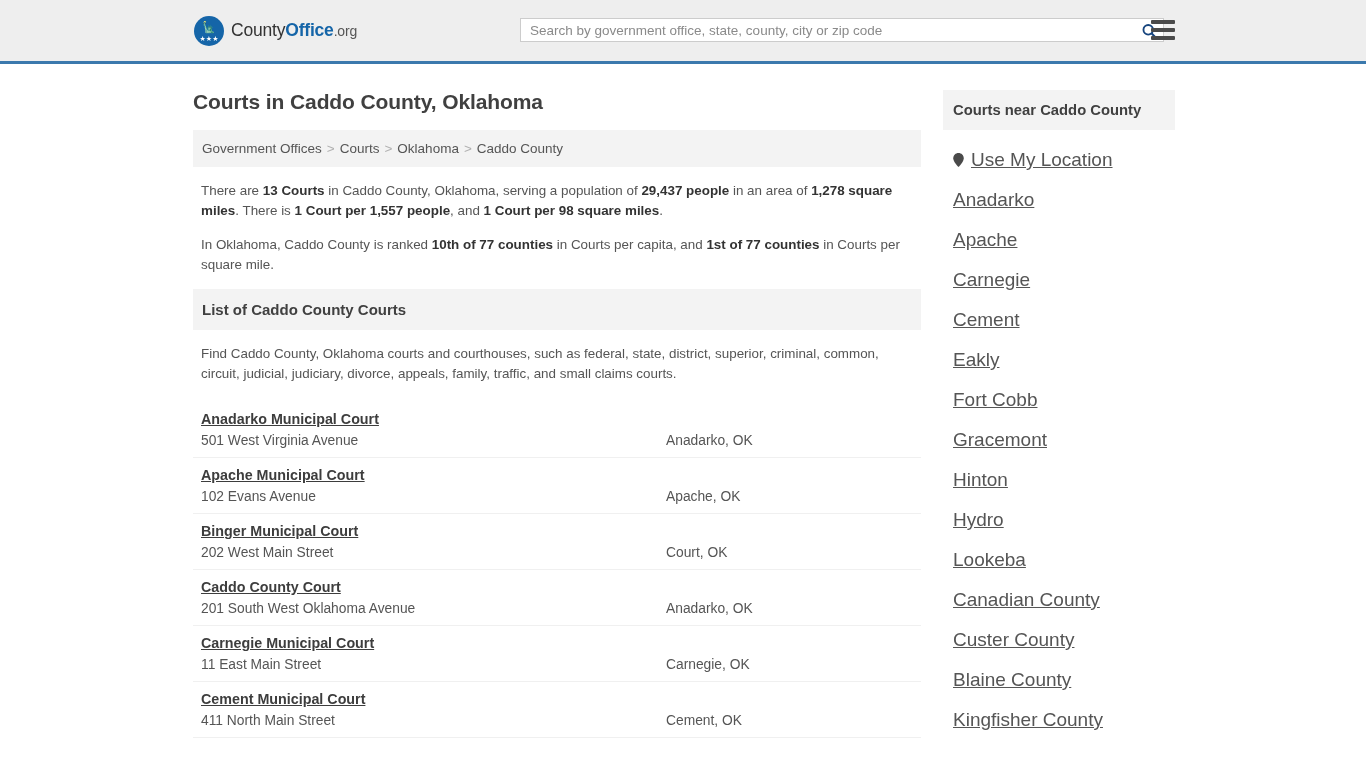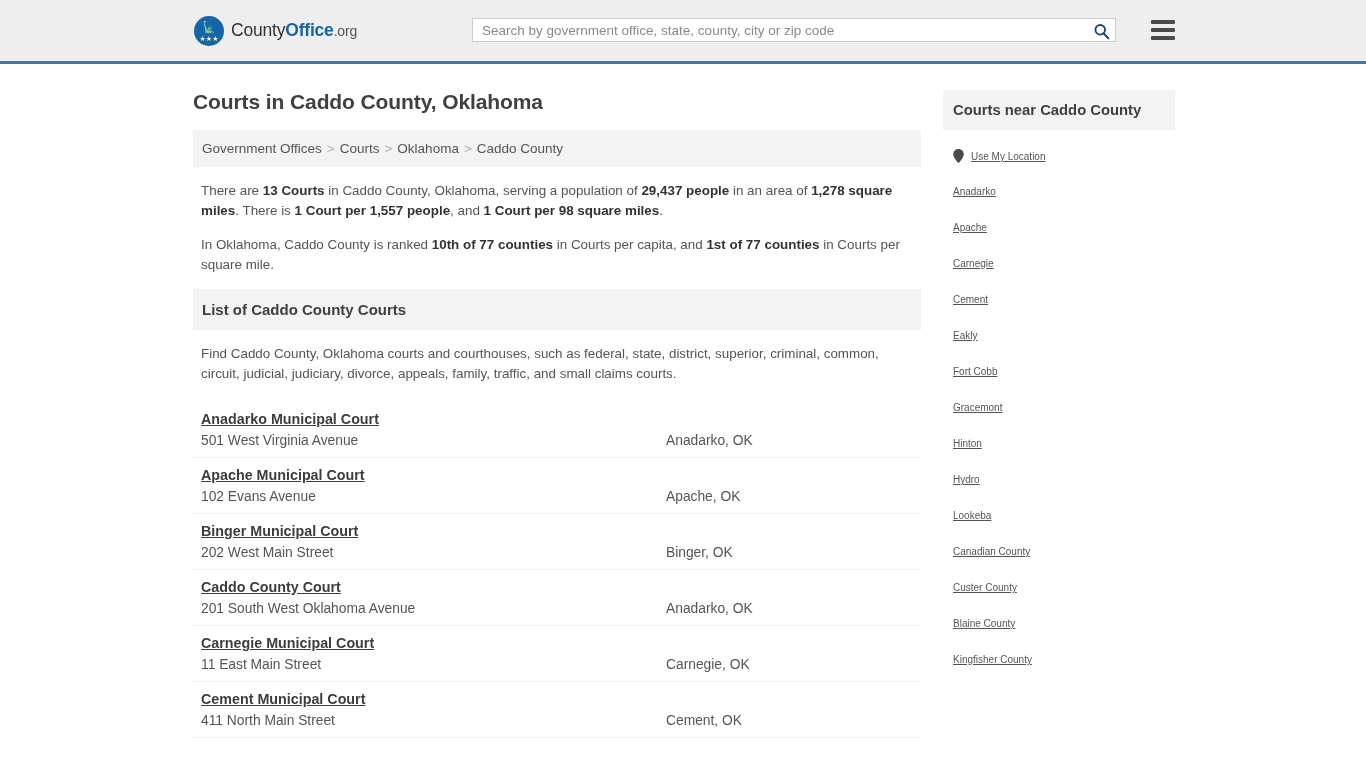--- a/index.html
+++ b/index.html
@@ -54,21 +54,21 @@
     color: #333333;
     letter-spacing: -0.2px;
     white-space: nowrap;
   }
   .logo-text .b { font-weight: bold; color: #1565a8; }
   .logo-text .l { color: #333333; }
   .logo-text .tld { color: #555555; font-size: 14px; }
 
   .search-wrap {
     position: absolute;
-    left: 472px;
+    left: 520px;
     top: 18px;
     width: 644px;
     height: 24px;
   }
   .search-input {
     width: 100%; height: 100%;
     border: 1px solid #cccccc;
     background: #ffffff;
     padding: 0 34px 0 9px;
     font-size: 13.5px;
@@ -205,21 +205,21 @@
     padding: 12px 10px;
     font-size: 14.8px;
     font-weight: bold;
     color: #404040;
     margin-bottom: 10px;
   }
   .side-list { list-style: none; }
   .side-list li { padding: 9px 10px 9px 10px; }
   .side-list li.loc { display: flex; align-items: center; gap: 7px; }
   .side-list a {
-    font-size: 10px;
+    font-size: 19px;
     color: #555555;
     text-decoration: underline;
     cursor: pointer;
   }
   .pin-icon {
     width: 11px; height: 14px;
     flex: none;
     display: inline-block;
   }
 </style>
@@ -285,21 +285,21 @@
           <a class="court-name">Apache Municipal Court</a>
           <div class="court-line">
             <span class="court-addr">102 Evans Avenue</span>
             <span class="court-city">Apache, OK</span>
           </div>
         </div>
         <div class="court-row">
           <a class="court-name">Binger Municipal Court</a>
           <div class="court-line">
             <span class="court-addr">202 West Main Street</span>
-            <span class="court-city">Binger, OK</span>
+            <span class="court-city">Court, OK</span>
           </div>
         </div>
         <div class="court-row">
           <a class="court-name">Caddo County Court</a>
           <div class="court-line">
             <span class="court-addr">201 South West Oklahoma Avenue</span>
             <span class="court-city">Anadarko, OK</span>
           </div>
         </div>
         <div class="court-row">

